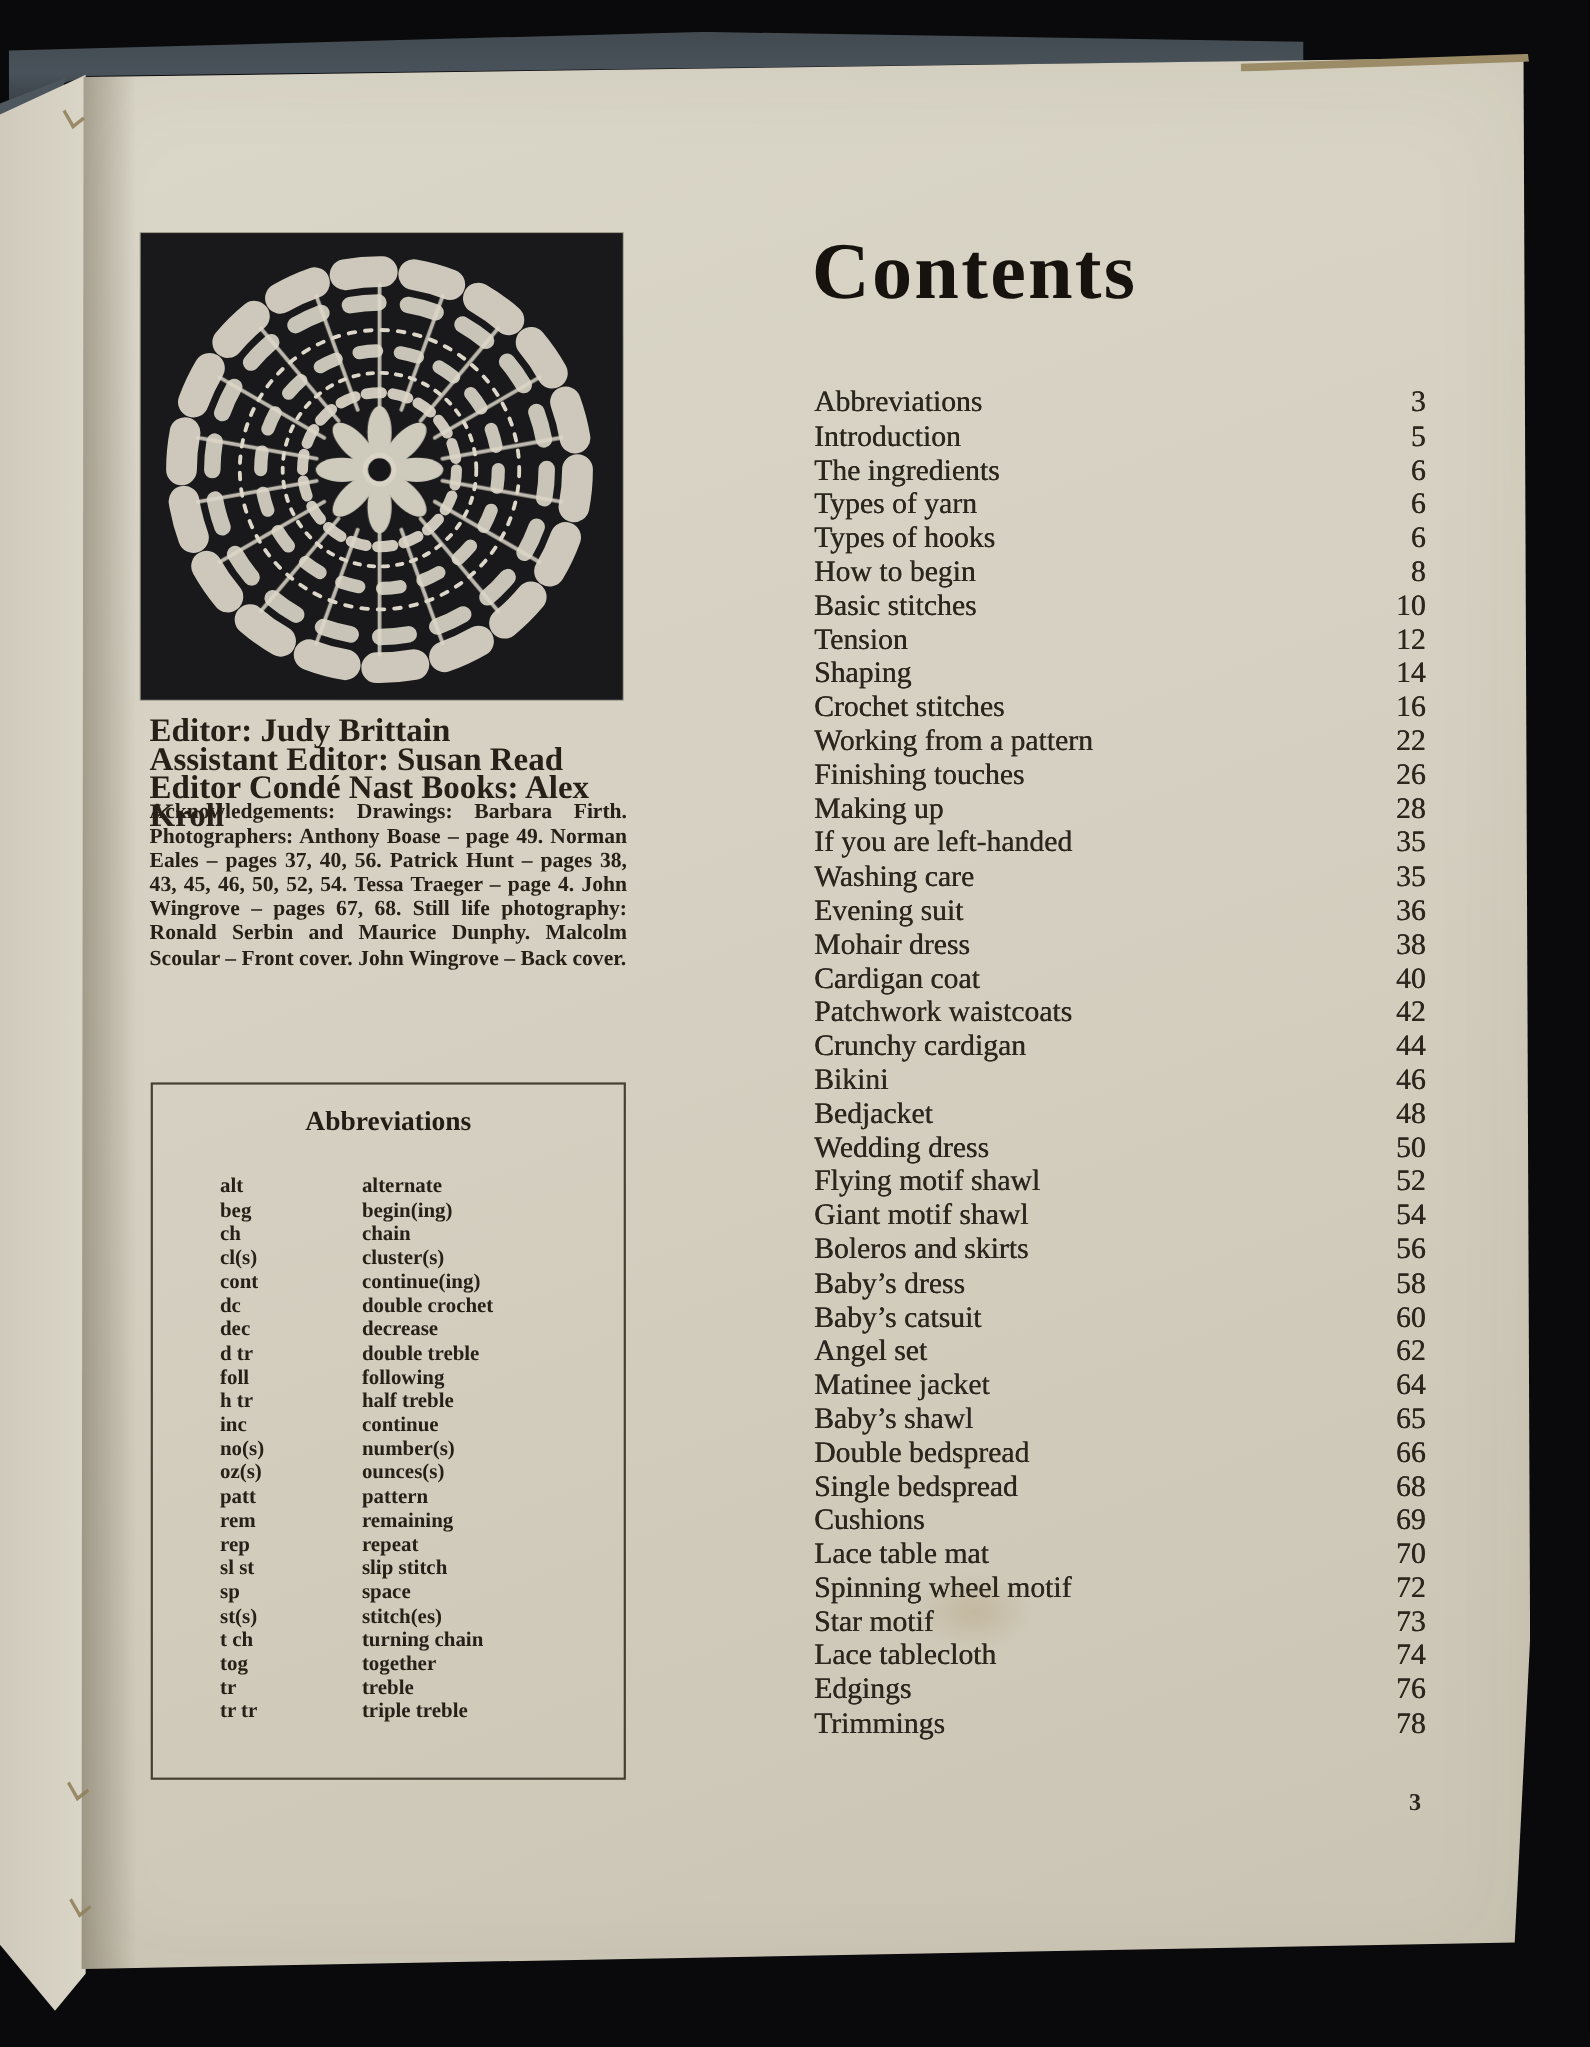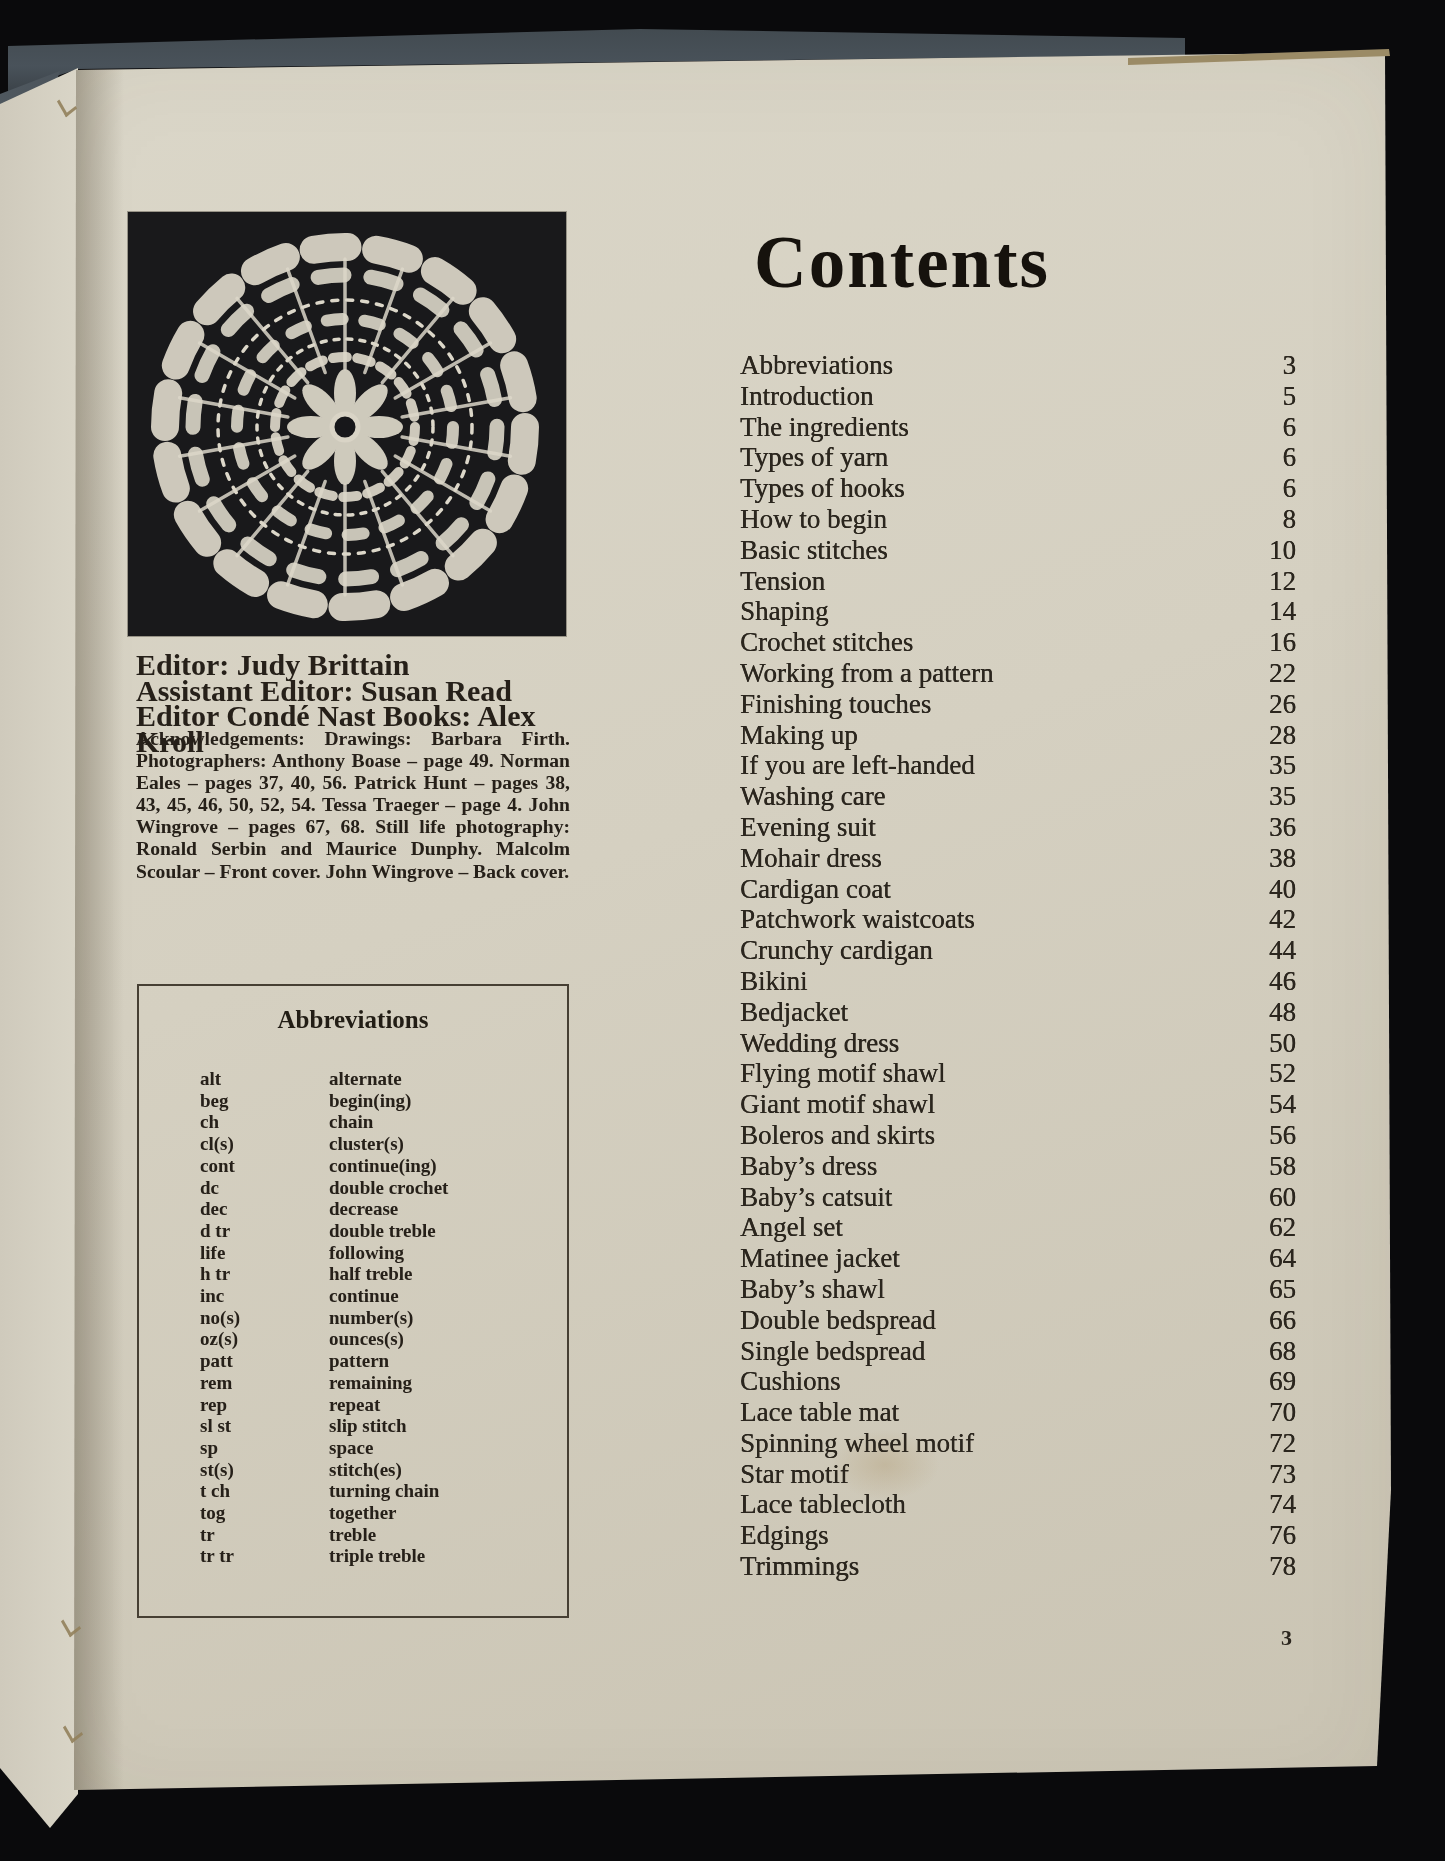--- a/index.html
+++ b/index.html
@@ -45,21 +45,21 @@
     font-size:19.6px;line-height:22.1px;font-weight:bold;color:#262019;
     text-align:justify;text-justify:inter-word;}
   .abbr-box{position:absolute;left:137px;top:984px;width:432px;height:634px;
     border:2px solid #463f33;box-sizing:border-box;}
   .abbr-title{margin:20px 0 34px 0;text-align:center;
     font-size:25px;font-weight:bold;color:#221d15;}
   .abbr-row{display:flex;line-height:21.7px;font-size:19px;font-weight:bold;color:#262019;}
   .abbr-term{width:190px;padding-left:61px;box-sizing:border-box;}
   .abbr-def{flex:1;}
 
-  .contents-title{position:absolute;left:738px;top:210px;margin:16px;
+  .contents-title{position:absolute;left:738px;top:210px;margin:0;
     font-size:73px;line-height:1;font-weight:bold;letter-spacing:2px;color:#16120d;}
   .toc{position:absolute;left:740px;top:350px;width:556px;color:#2b261e;}
   .toc-row{display:flex;align-items:baseline;height:30.8px;font-size:27px;
     text-shadow:.35px 0 0 currentColor;}
   .toc-page{margin-left:auto;}
   .folio{position:absolute;left:740px;top:1625px;width:552px;text-align:right;
     font-size:22px;font-weight:bold;color:#2b261e;}
 </style>
 </head>
 <body>
@@ -165,21 +165,21 @@
     <span class="abbr-term">dec</span>
     <span class="abbr-def">decrease</span>
   </div>
 
   <div class="abbr-row">
     <span class="abbr-term">d tr</span>
     <span class="abbr-def">double treble</span>
   </div>
 
   <div class="abbr-row">
-    <span class="abbr-term">life</span>
+    <span class="abbr-term">foll</span>
     <span class="abbr-def">following</span>
   </div>
 
   <div class="abbr-row">
     <span class="abbr-term">h tr</span>
     <span class="abbr-def">half treble</span>
   </div>
 
   <div class="abbr-row">
     <span class="abbr-term">inc</span>

